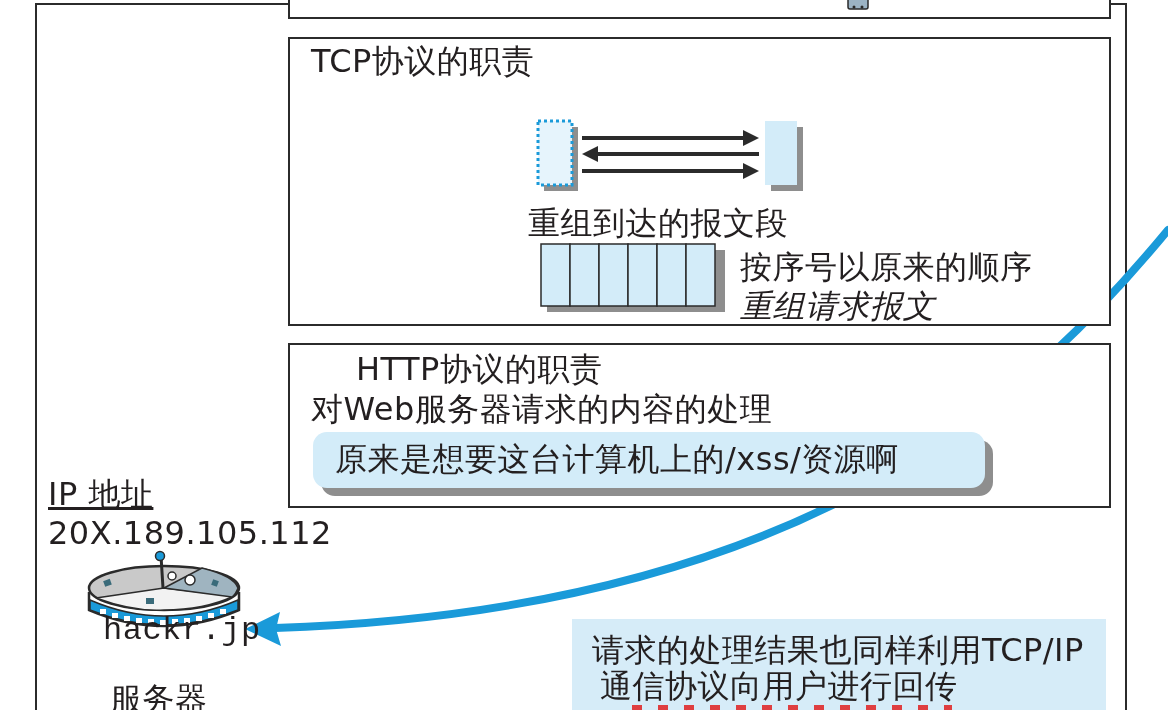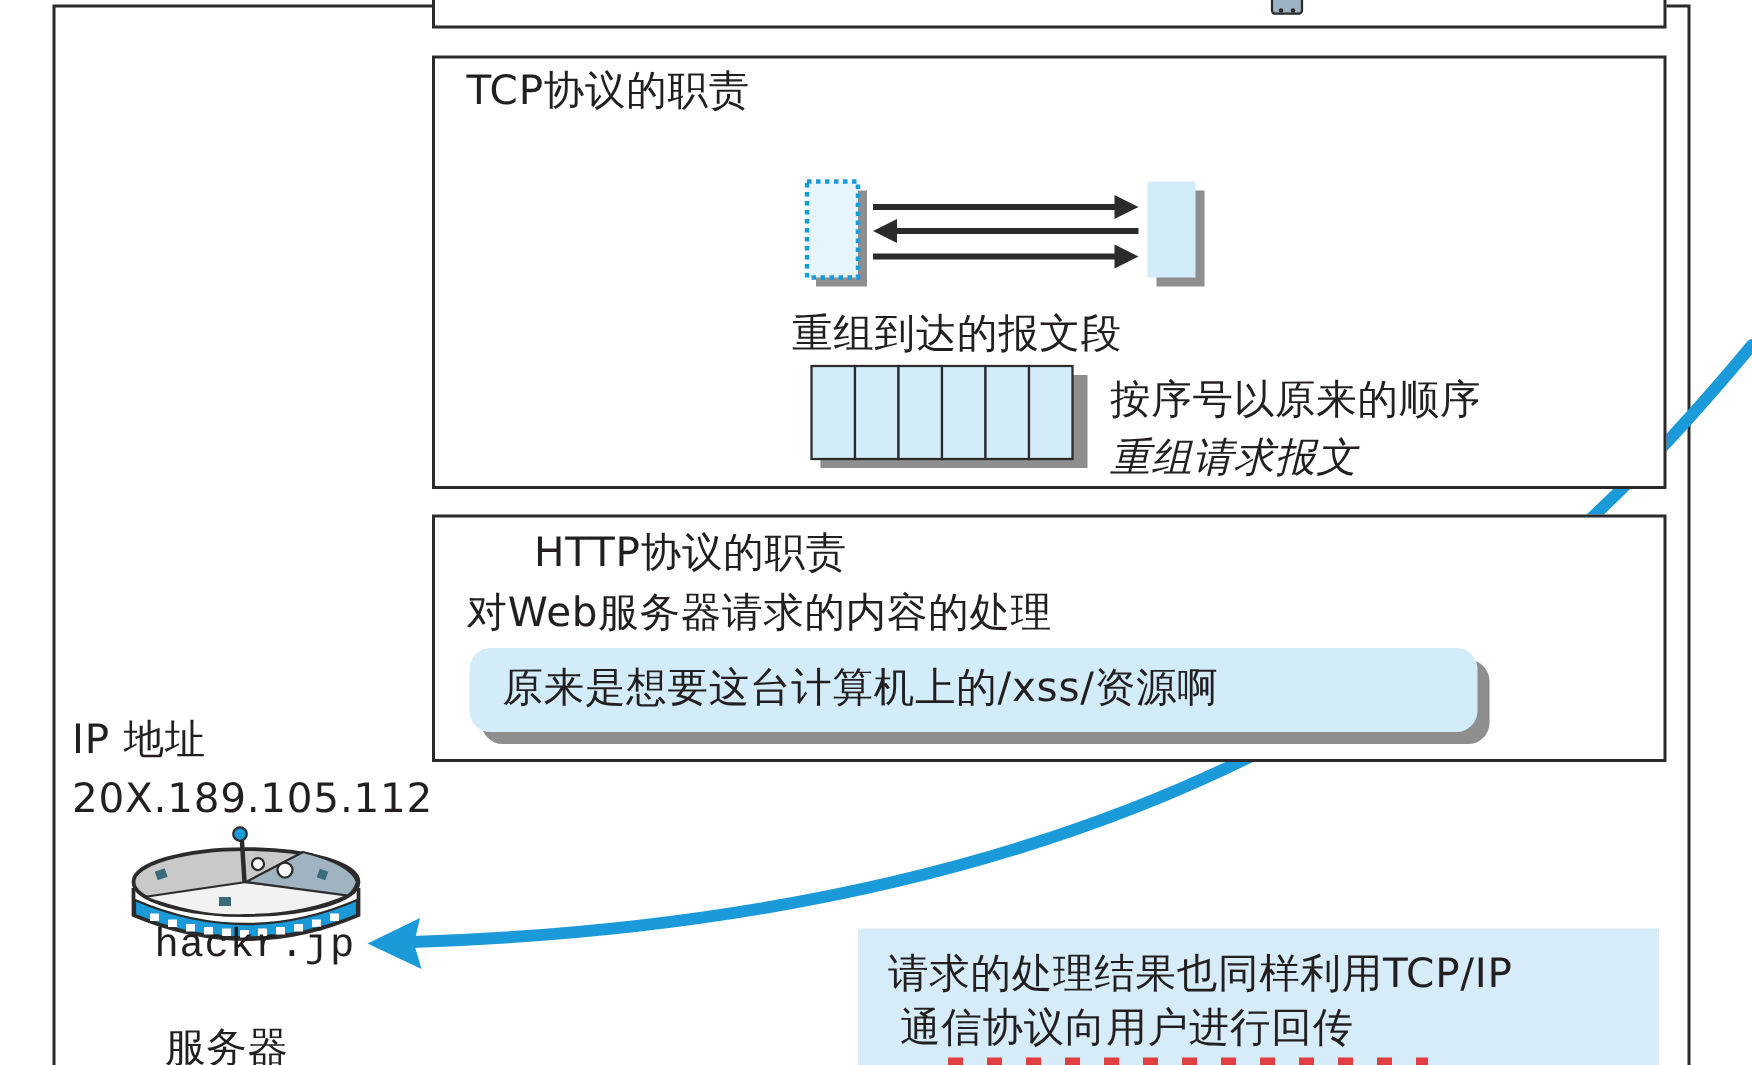--- a/index.html
+++ b/index.html
@@ -2,21 +2,21 @@
 <html><head>
 <meta charset="utf-8">
 <style>
   html, body { margin: 0; padding: 0; background: #ffffff; }
   body { width: 1168px; height: 710px; position: relative; overflow: hidden;
          font-family: "DejaVu Sans", "Liberation Sans", sans-serif; color: #231f20; }
   .abs { position: absolute; }
   .outer-frame { left: 35px; top: 3px; width: 1092px; height: 760px;
                  border: 2px solid #2b2b2b; box-sizing: border-box; }
   .box { position: absolute; border: 2px solid #2b2b2b; background: #fff; box-sizing: border-box; }
-  .txt { position: absolute; font-size: 27px; line-height: 34px; white-space: nowrap; letter-spacing: 0.5px; }
+  .txt { position: absolute; font-size: 32px; line-height: 34px; white-space: nowrap; letter-spacing: 0.5px; }
   .highlight { position: absolute; background: #d3ecf9; box-shadow: 8px 8px 0 #8e8e8e; }
   .note { position: absolute; background: #d6ecf8; }
   svg { position: absolute; overflow: visible; }
 </style>
 </head>
 <body>
 
 <div class="abs outer-frame"></div>
 
 <div class="box" style="left:288px; top:-20px; width:823px; height:39px;"></div>
@@ -70,21 +70,21 @@
 </div>
 
 <div class="box" style="left:288px; top:343px; width:823px; height:165px;">
   <div class="txt" style="left:21px; top:7px;margin-left:45px;">HTTP协议的职责</div>
   <div class="txt" style="left:21px; top:47px;">对Web服务器请求的内容的处理</div>
   <div class="highlight" style="left:23px; top:87px; width:672px; height:56px;border-radius:14px;">
     <div class="txt" style="left:22px; top:10px;">原来是想要这台计算机上的/xss/资源啊</div>
   </div>
 </div>
 
-<div class="txt" style="left:48px; top:477px;">IP 地址</div>
+<div class="txt" style="left:48px; top:477px;text-decoration:underline;">IP 地址</div>
 <div class="txt" style="left:48px; top:516px;">20X.189.105.112</div>
 
 <svg style="left:84px; top:550px;" width="160" height="90" viewBox="0 0 160 90">
 
   <path d="M5 42 L5 60 Q80 92 155 60 L155 42" fill="#ffffff" stroke="#2b2b2b" stroke-width="2.5"></path>
   <path d="M6 50 Q80 82 154 50 L154 60 Q80 90 6 60 Z" fill="#1a9ad9" stroke="#2b2b2b" stroke-width="1.5"></path>
   <g fill="#ffffff">
     <rect x="16" y="59" width="6" height="5"></rect>
       <rect x="28" y="63" width="6" height="5"></rect>
     <rect x="40" y="66" width="6" height="5"></rect>

